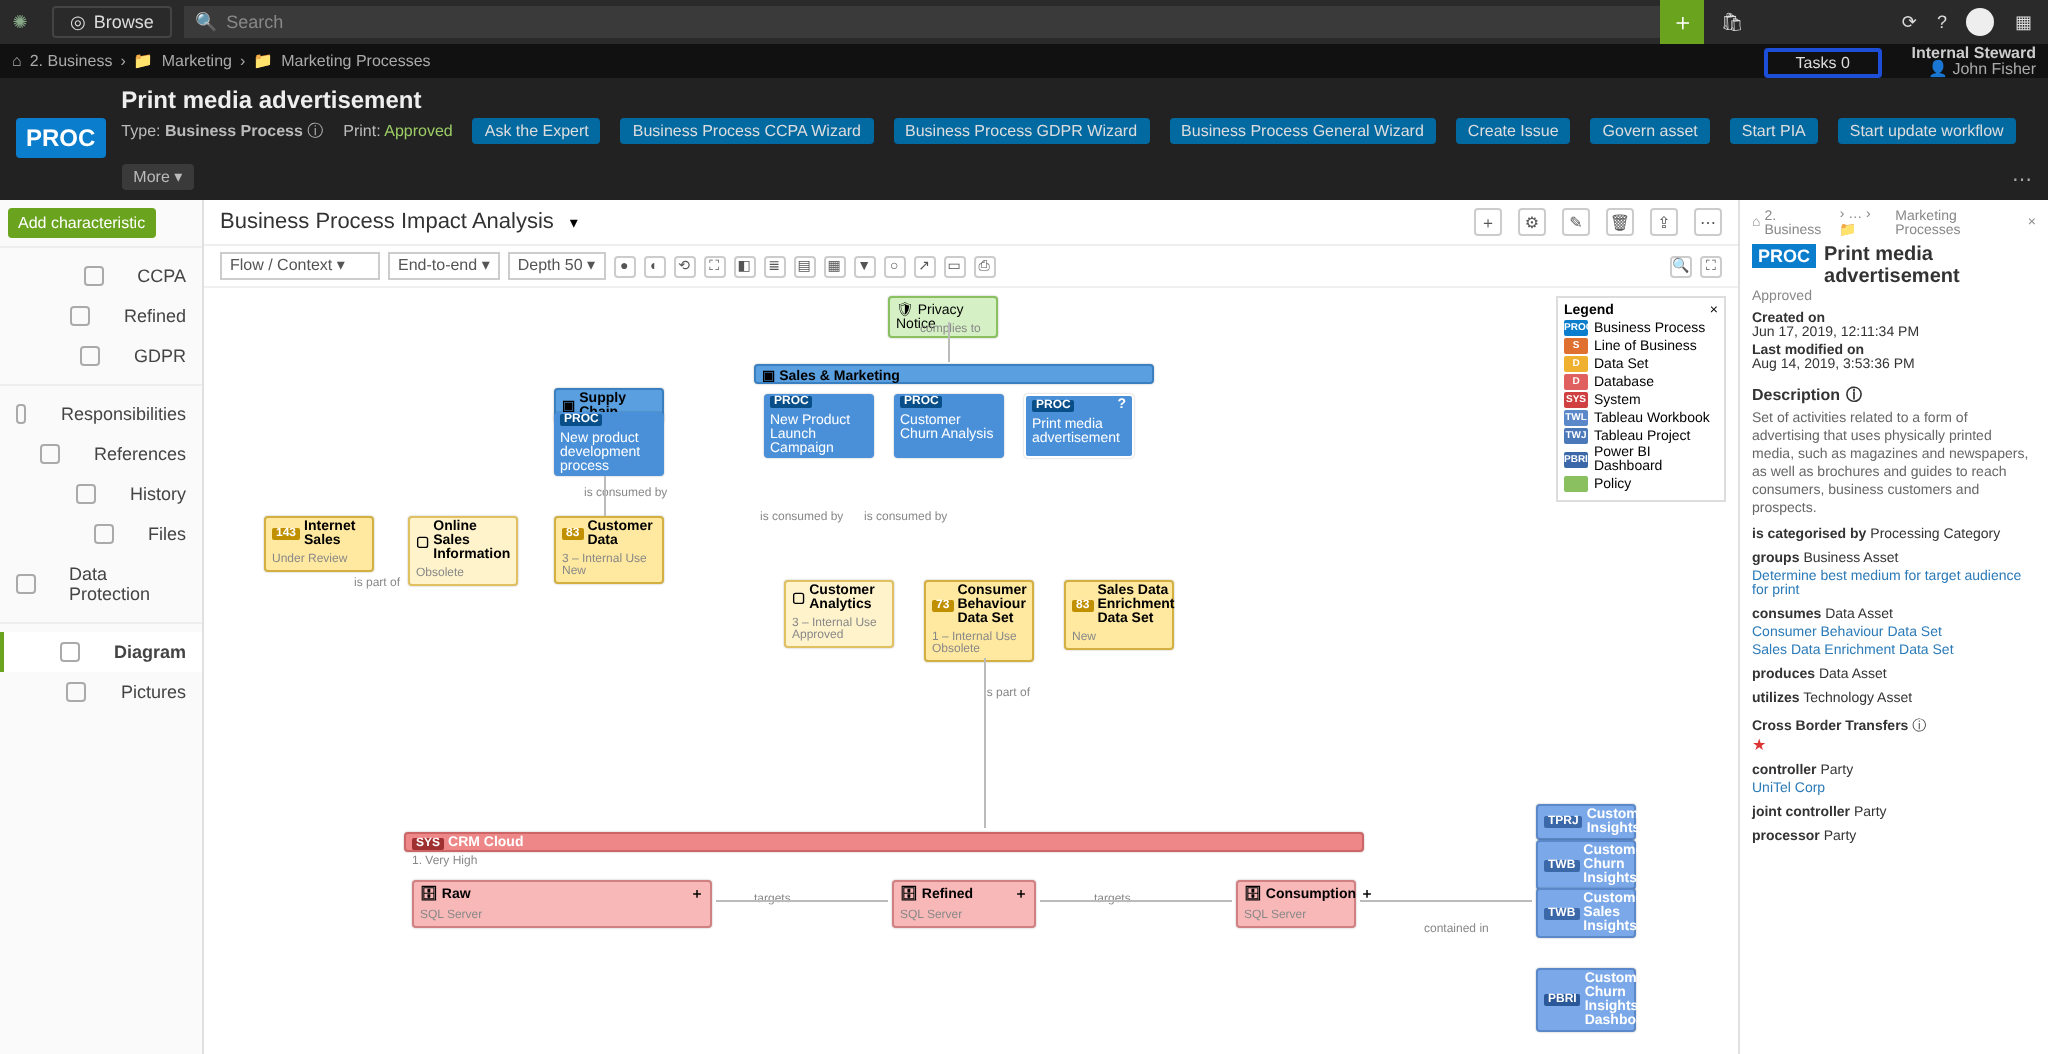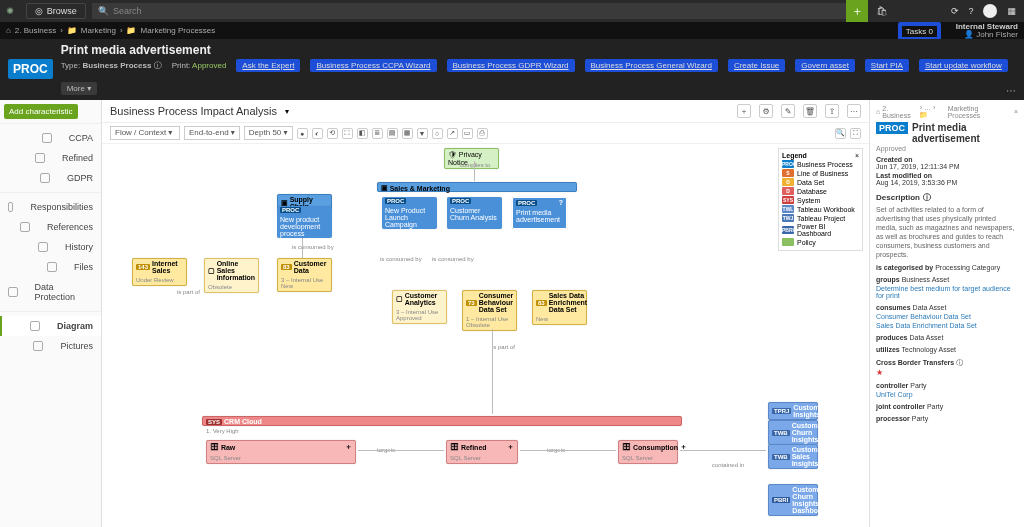--- a/index.html
+++ b/index.html
@@ -5,35 +5,35 @@
 * { margin: 0; padding: 0; box-sizing: border-box; font-family: -apple-system, BlinkMacSystemFont, "Segoe UI", Arial, sans-serif; }
 html, body { width: 1024px; height: 527px; overflow: hidden; background: #fff; }
 
 
 .topbar { background: #2a2a2a; height: 22px; display: flex; align-items: center; color: #ddd; font-size: 9px; }
 .topbar .logo { width: 20px; text-align: center; color:#8a8; }
 .topbar .browse-btn { display: flex; align-items: center; gap: 4px; padding: 0 8px; border: 1px solid #444; border-radius: 2px; margin: 0 6px; height: 16px; }
 .topbar .search { display: flex; align-items: center; background: #3a3a3a; flex: 1; height: 16px; padding: 0 6px; gap: 4px; color:#888; }
 .topbar .right { display: flex; align-items: center; gap: 10px; padding: 0 8px; }
 .topbar .add { background: #6aa31d; width: 22px; height: 22px; display: flex; align-items: center; justify-content: center; color:#fff; font-size:12px; }
-.topbar .tasks { border:4px solid #1d4ed8; border-radius:2px; padding:1px 4px; font-size:8px;margin-top:41px; }
+.topbar .tasks { border:2px solid #1d4ed8; border-radius:2px; padding:1px 14px; font-size:8px;margin-top:41px; }
 .topbar .avatar { width: 14px; height: 14px; background: #eee; border-radius: 50%; }
 
 
 .breadcrumb-bar { background: #111; height: 17px; display: flex; align-items: center; color: #aaa; font-size: 8px; padding: 0 6px; justify-content: space-between; }
 .breadcrumb-bar .crumbs { display: flex; gap: 4px; align-items: center; }
 .breadcrumb-bar .steward { text-align: right; font-size:8px; line-height:8px; }
 .breadcrumb-bar .steward .t { color:#ccc; font-weight:600; }
 
 
 .header { background: #222; color: #eee; padding: 4px 8px 5px 8px; display:flex; align-items:center; gap:8px; position:relative; }
 .header .proc-badge { background: #0a7dcc; color: #fff; font-weight: 700; font-size: 12px; padding: 3px 5px; border-radius:2px; }
 .header .title { font-size: 12px; font-weight: 600; }
 .header .subrow { display:flex; gap:10px; font-size:8px; color:#bbb; margin-top:2px; align-items:center; flex-wrap:wrap; }
-.header .pill { background:#1d4ed8; padding:2px 6px; border-radius:2px; font-size:8px; color:#ddd;text-decoration:underline; }
+.header .pill { background:#0369a1; padding:2px 6px; border-radius:2px; font-size:8px; color:#ddd; }
 .header .more { background:#3a3a3a; padding:2px 6px; border-radius:2px; font-size:8px; }
 .header .status-approved { color:#9ccc65; }
 .header .dots { position:absolute; right:8px; bottom:4px; color:#aaa; font-size:10px; }
 
 
 .main { display: flex; height: calc(527px - 22px - 17px - 35px); }
 
 
 .leftbar { width: 102px; border-right: 1px solid #e0e0e0; background:#fafafa; font-size:9px; color:#444; }
 .leftbar .addchar { background:#6aa31d; color:#fff; font-size:8px; padding:3px 5px; margin:4px; border-radius:2px; display:inline-block; }
@@ -215,21 +215,21 @@
       <span style="font-size:8px;">▾</span>
       <div class="spacer"></div>
       <span class="tbtn">＋</span>
       <span class="tbtn">⚙</span>
       <span class="tbtn">✎</span>
       <span class="tbtn">🗑</span>
       <span class="tbtn">⇪</span>
       <span class="tbtn">⋯</span>
     </div>
     <div class="toolbar">
-      <span class="sel" style="width:70px;"><span>Flow / Context</span> ▾</span>
+      <span class="sel" style="width:80px;"><span>Flow / Context</span> ▾</span>
       <span class="sel"><span>End-to-end</span> ▾</span>
       <span class="sel"><span>Depth 50</span> ▾</span>
       <span class="ic">●</span>
       <span class="ic">◐</span>
       <span class="ic">⟲</span>
       <span class="ic">⛶</span>
       <span class="ic">◧</span>
       <span class="ic">≣</span>
       <span class="ic">▤</span>
       <span class="ic">▦</span>

